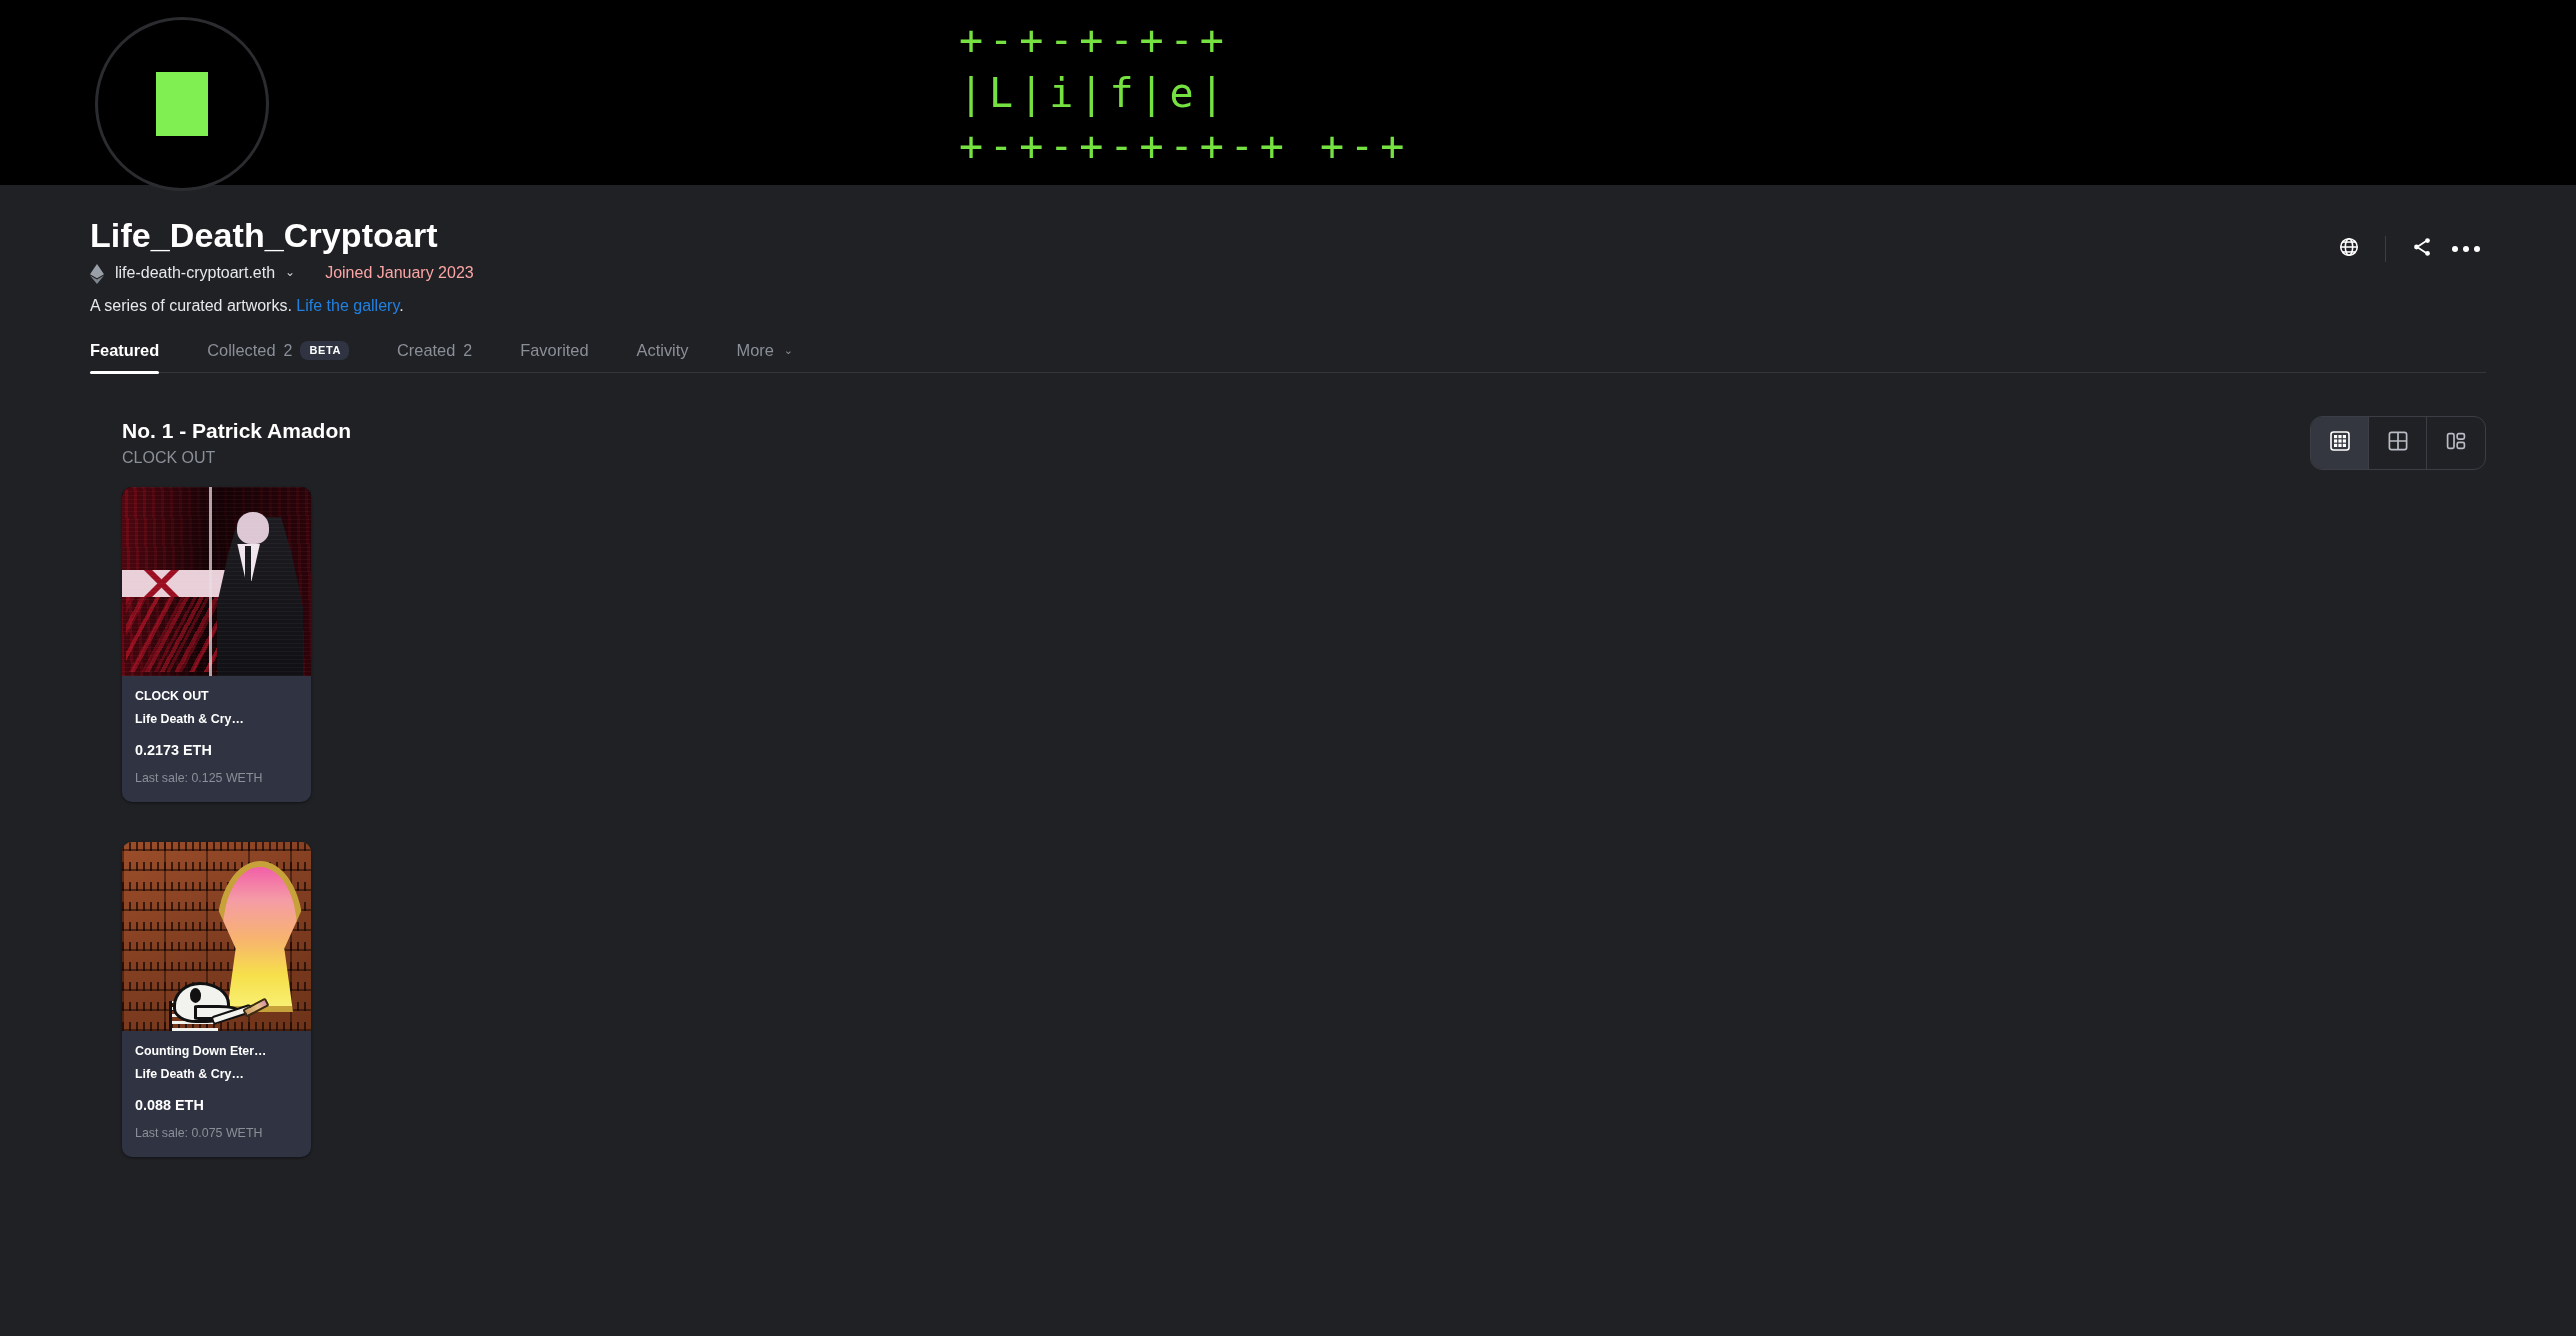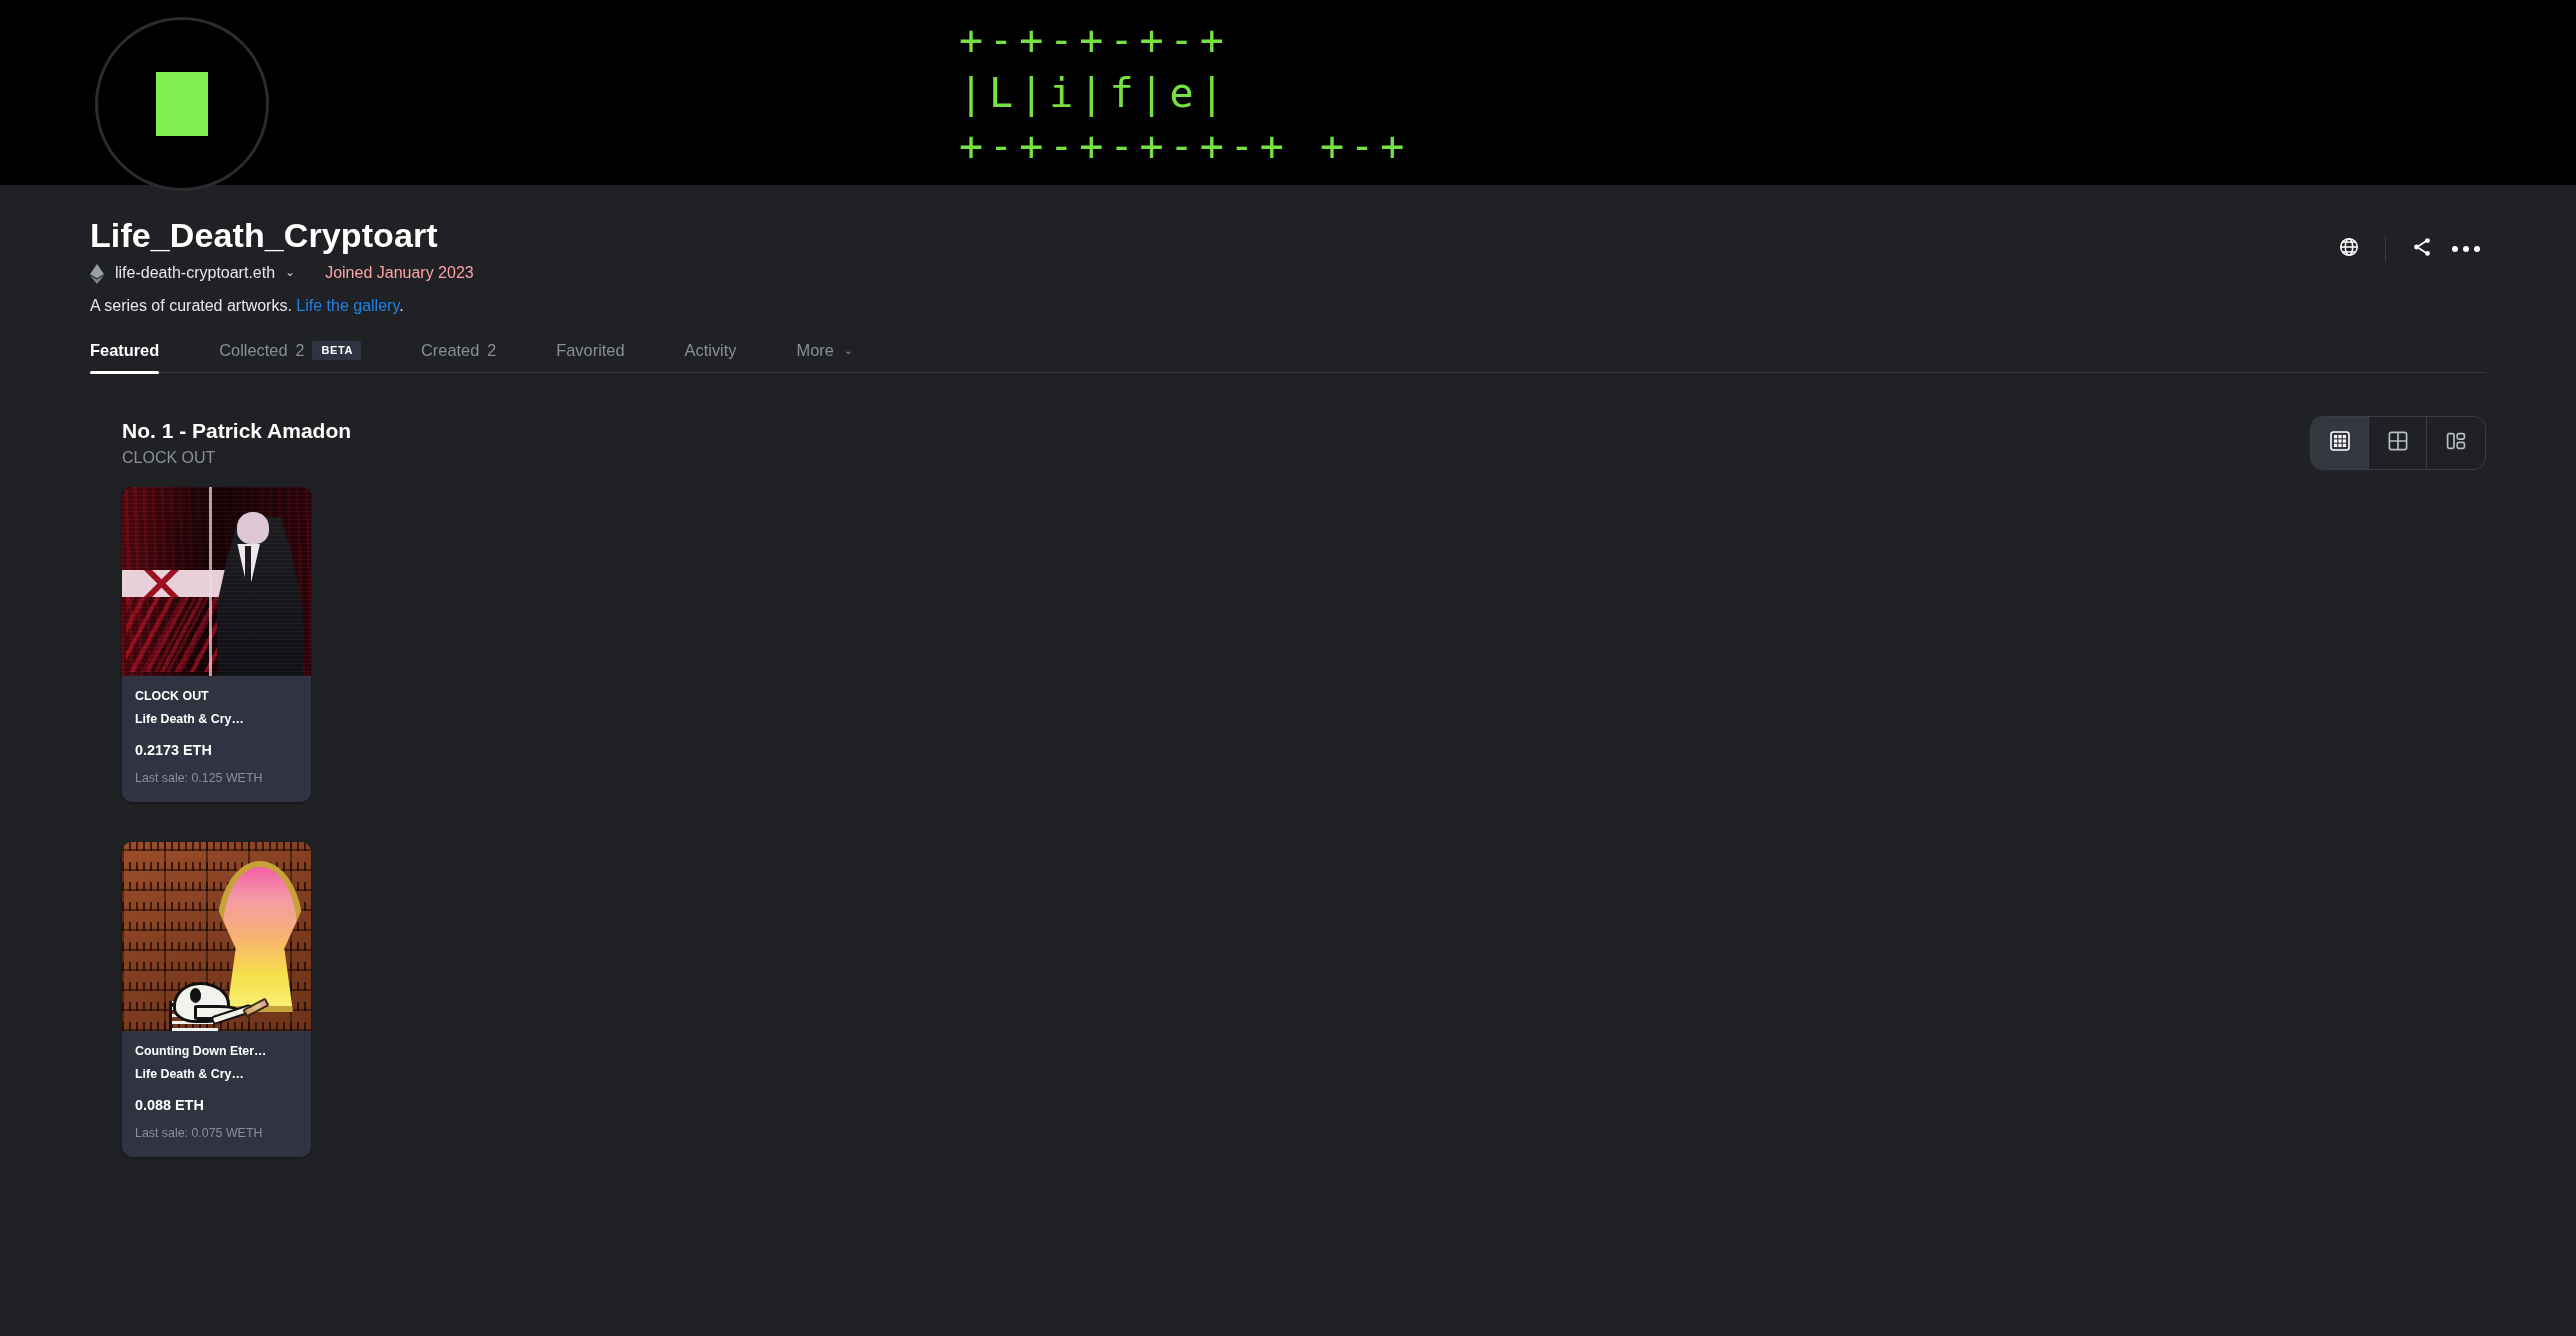--- a/index.html
+++ b/index.html
@@ -153,21 +153,21 @@
 
   
   .tabs-bar {
     position: relative;
     margin-top: 24px;
     padding: 0 90px;
   }
   .tabs {
     display: flex;
     align-items: flex-end;
-    gap: 12px;
+    gap: 0;
     position: relative;
     z-index: 2;
   }
   .tab {
     display: flex;
     align-items: center;
     gap: 8px;
     padding: 0 0 13px 0;
     margin-right: 48px;
     font-size: 16.4px;
@@ -189,21 +189,21 @@
     border-radius: 2px;
   }
   .tab .cnt { color: #8a8f98; font-size: 16px; font-weight: 400; }
   .beta {
     background: #303442;
     color: #ffffff;
     font-size: 11px;
     font-weight: 700;
     letter-spacing: 0.6px;
     padding: 4px 8px 4px 9px;
-    border-radius: 2px;
+    border-radius: 8px;
     line-height: 1;
   }
   .tab .caret { font-size: 11px; margin-left: 2px; color: #8a8f98; }
   .tabs-rule {
     position: absolute;
     left: 90px; right: 90px;
     bottom: 0;
     height: 1px;
     background: #34363c;
   }

